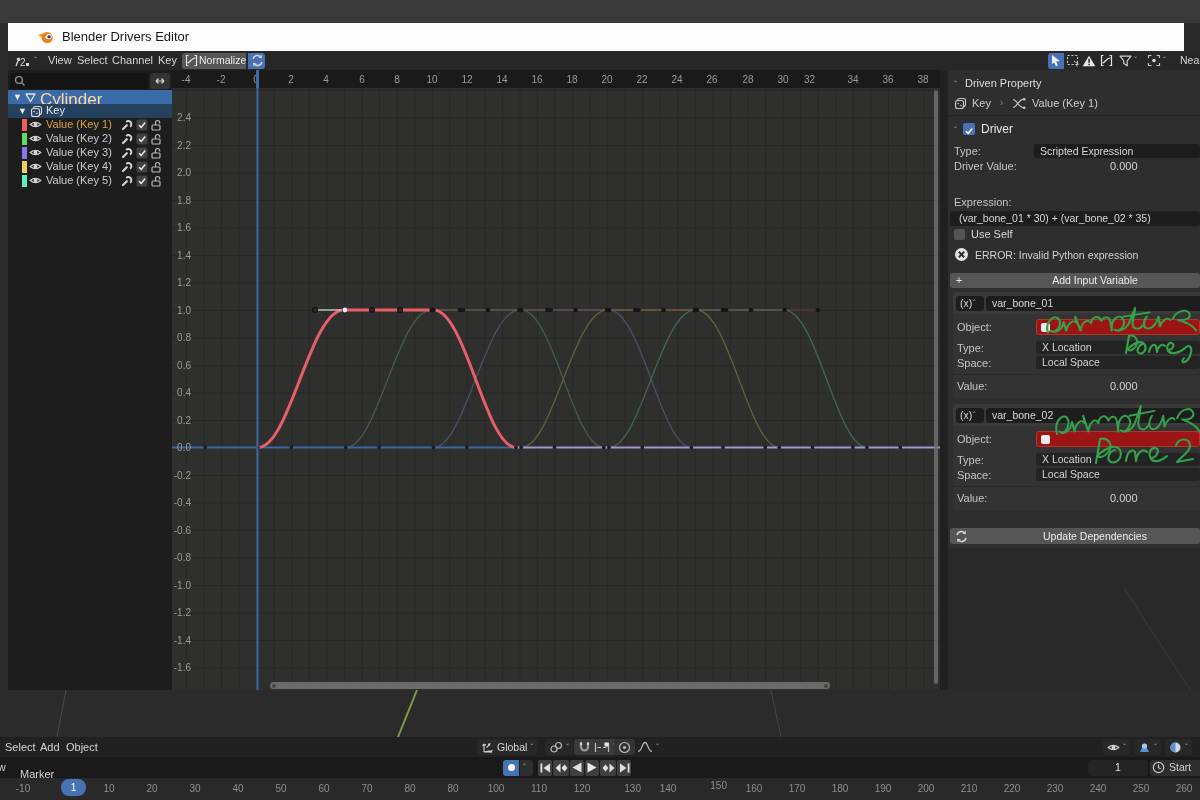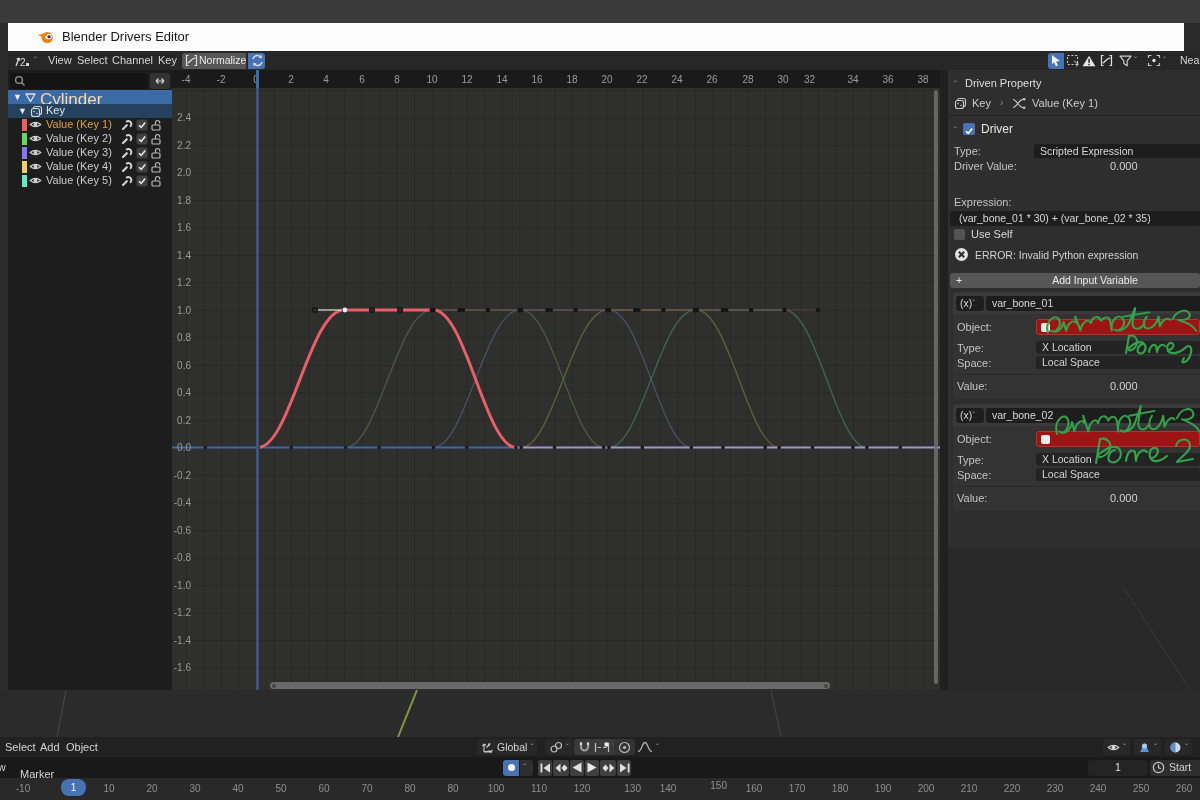--- a/index.html
+++ b/index.html
@@ -428,20 +428,24 @@
         <span style="position:absolute;left:4px;top:3px;display:inline-block;width:9px;height:9px;background:#ececec;border-radius:2px"></span>
       </div>
       <span class="plabel" style="left:4px;top:50px">Type:</span>
       <div class="pfield2" style="left:83px;top:49px;width:164px;height:13px">X Location</div>
       <span class="plabel" style="left:4px;top:65px">Space:</span>
       <div class="pfield2" style="left:83px;top:64px;width:164px;height:13px">Local Space</div>
       <div class="abs" style="left:0;top:82px;width:100%;height:1px;background:#2a2a2a"></div>
       <span class="plabel" style="left:4px;top:88px">Value:</span>
       <span class="plabel" style="left:157px;top:88px;color:#d2d2d2">0.000</span>
     </div>
+    <div class="btn" style="left:2px;top:458px;width:250px;height:16px;line-height:16px"><div class="ic" style="left:5px;top:1.5px"><svg width="13" height="13" viewBox="0 0 13 13" style="">
+          <path d="M2 5 a4.6 4.6 0 0 1 8.4-1.2 M11 8 a4.6 4.6 0 0 1 -8.4 1.2" fill="none" stroke="#d8d8d8" stroke-width="1.5"></path>
+          <path d="M10.8 0.8 L10.6 4.2 L7.4 3.4 Z M2.2 12.2 L2.4 8.8 L5.6 9.6 Z" fill="#d8d8d8"></path>
+        </svg></div><span style="margin-left:40px">Update Dependencies</span></div>
     <svg width="252" height="478" style="position:absolute;left:0;top:0;pointer-events:none">
 <g fill="none" stroke="#34a24a" stroke-linecap="round" stroke-linejoin="round">
 <g stroke-width="1.7" transform="translate(100 238) scale(1.30 1.08) translate(-100 -242)">
           <path d="M100 265 C97 253 107 246 109 254 C110 259 106 266 102 263 C106 266 111 262 112 255 L114 263 C115 256 120 252 122 256 L121 250 L125 263 C126 255 131 251 133 256 C134 250 139 248 141 254 C143 250 147 249 148 255 L149 263 C148 252 155 246 158 253 C160 258 155 265 151 262 C155 265 161 261 163 254 L167 242 L165 256 C165 262 170 263 173 258 M158 250 L178 246 M176 250 C173 254 173 261 177 261 C181 261 184 255 185 250 L186 259 C188 253 192 250 194 253 M196 252 C199 244 208 242 209 248 C210 252 204 254 200 253 C205 255 211 257 214 263"></path>
         </g>
 <g stroke-width="2.1" transform="translate(0 -5)">
           <path d="M178 288 L181 271 C187 269 191 275 188 281 C185 286 179 287 181 283 C187 277 194 275 197 280 C199 285 195 290 191 288 C188 286 190 280 195 279 M201 287 C202 281 206 278 208 281 L209 287 C210 281 214 278 217 281 M221 285 C225 284 227 280 224 278 C220 277 218 282 220 286 C223 290 232 288 237 283 C242 278 245 283 242 291 C239 298 231 300 236 293"></path>
         </g>
 <g stroke-width="1.6" transform="translate(109 336) scale(1.25 1.22) translate(-100 -242)">
           <path d="M100 265 C97 253 107 246 109 254 C110 259 106 266 102 263 C106 266 111 262 112 255 L114 263 C115 256 120 252 122 256 L121 250 L125 263 C126 255 131 251 133 256 C134 250 139 248 141 254 C143 250 147 249 148 255 L149 263 C148 252 155 246 158 253 C160 258 155 265 151 262 C155 265 161 261 163 254 L167 242 L165 256 C165 262 170 263 173 258 M158 250 L178 246 M176 250 C173 254 173 261 177 261 C181 261 184 255 185 250 L186 259 C188 253 192 250 194 253 M196 252 C199 244 208 242 209 248 C210 252 204 254 200 253 C205 255 211 257 214 263"></path>

